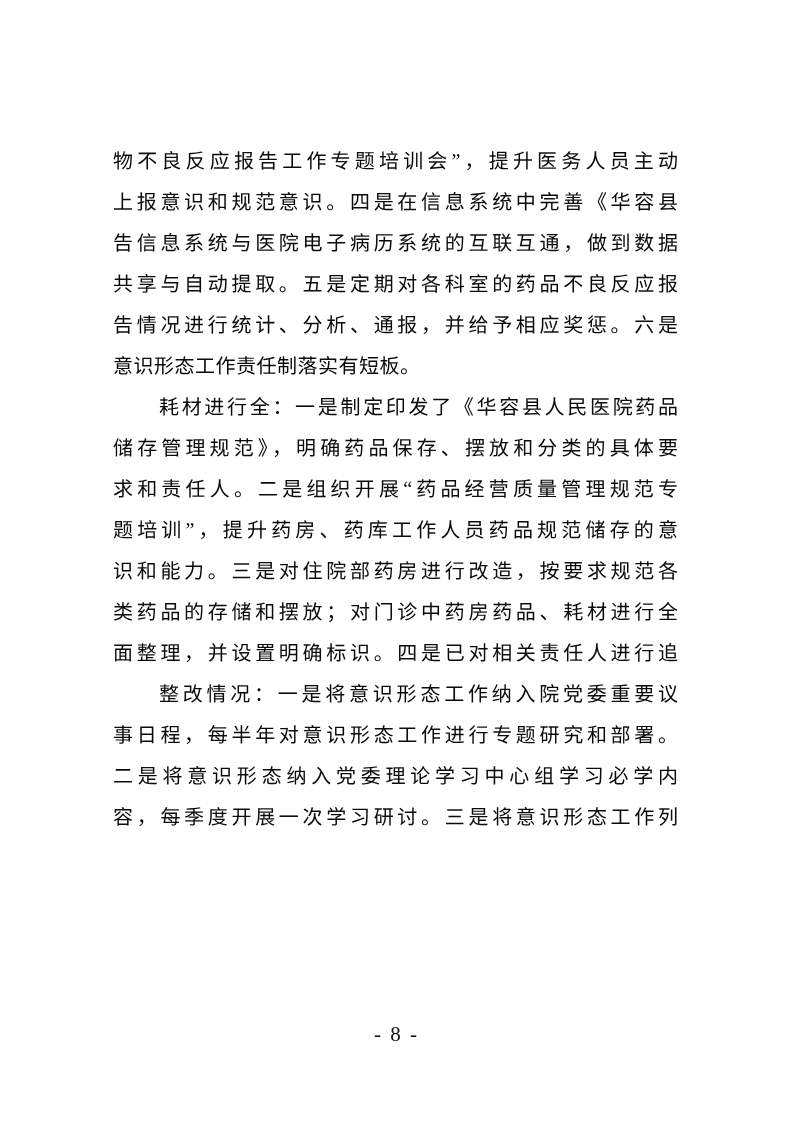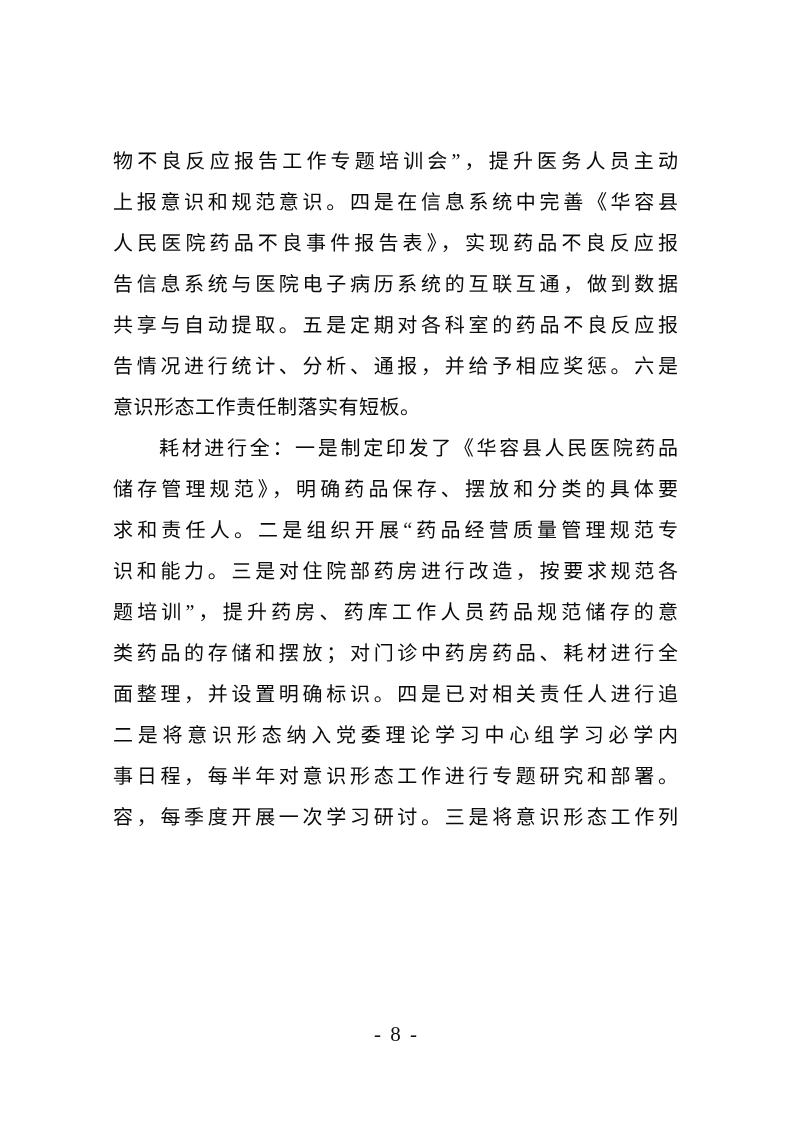--- a/index.html
+++ b/index.html
@@ -59,30 +59,30 @@
       font-family: "Liberation Serif", serif;
     }
   </style>
 </head>
 <body>
 
 <div class="page">
   <div class="document-body">
       <div class="line justify">物不良反应报告工作专题培训会”，提升医务人员主动</div>
       <div class="line justify">上报意识和规范意识。四是在信息系统中完善《华容县</div>
-      <div class="line justify">人民医院药品不良事件报告表》，实现药品不良反应报</div>
       <div class="line justify">告信息系统与医院电子病历系统的互联互通，做到数据</div>
       <div class="line justify">共享与自动提取。五是定期对各科室的药品不良反应报</div>
       <div class="line justify">告情况进行统计、分析、通报，并给予相应奖惩。六是</div>
       <div class="line">意识形态工作责任制落实有短板。</div>
       <div class="line justify indent">耗材进行全：一是制定印发了《华容县人民医院药品</div>
       <div class="line justify">储存管理规范》，明确药品保存、摆放和分类的具体要</div>
       <div class="line justify">求和责任人。二是组织开展“药品经营质量管理规范专</div>
+      <div class="line justify">题培训”，提升药房、药库工作人员药品规范储存的意</div>
       <div class="line justify">识和能力。三是对住院部药房进行改造，按要求规范各</div>
-      <div class="line justify">题培训”，提升药房、药库工作人员药品规范储存的意</div>
       <div class="line justify">类药品的存储和摆放；对门诊中药房药品、耗材进行全</div>
       <div class="line justify">面整理，并设置明确标识。四是已对相关责任人进行追</div>
+      <div class="line justify indent">整改情况：一是将意识形态工作纳入院党委重要议</div>
+      <div class="line justify">事日程，每半年对意识形态工作进行专题研究和部署。</div>
       <div class="line justify">二是将意识形态纳入党委理论学习中心组学习必学内</div>
-      <div class="line justify">事日程，每半年对意识形态工作进行专题研究和部署。</div>
       <div class="line justify">容，每季度开展一次学习研讨。三是将意识形态工作列</div>
     </div>
   <div class="footer">- 8 -</div>
 </div>
 
 </body></html>

